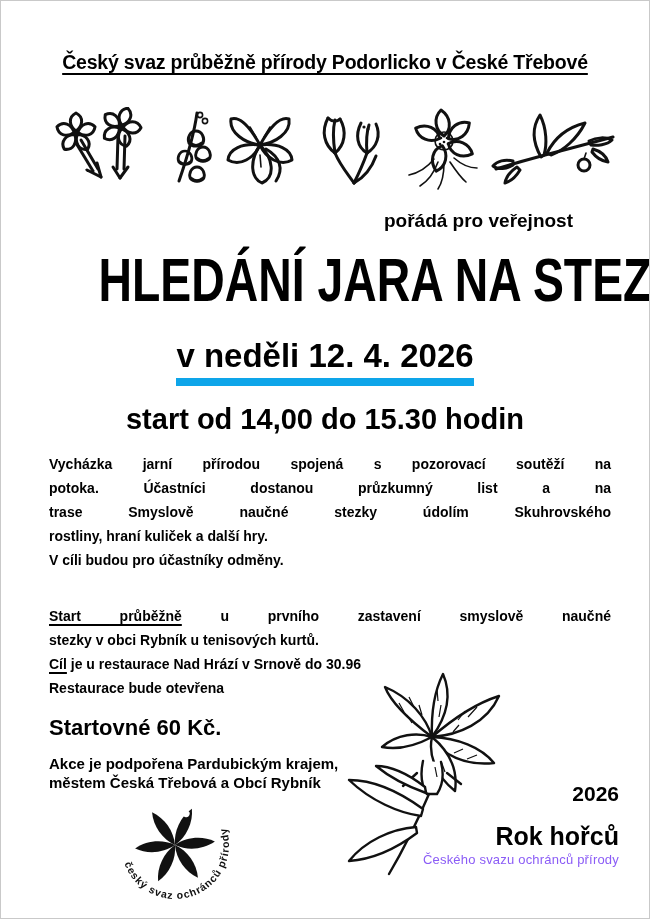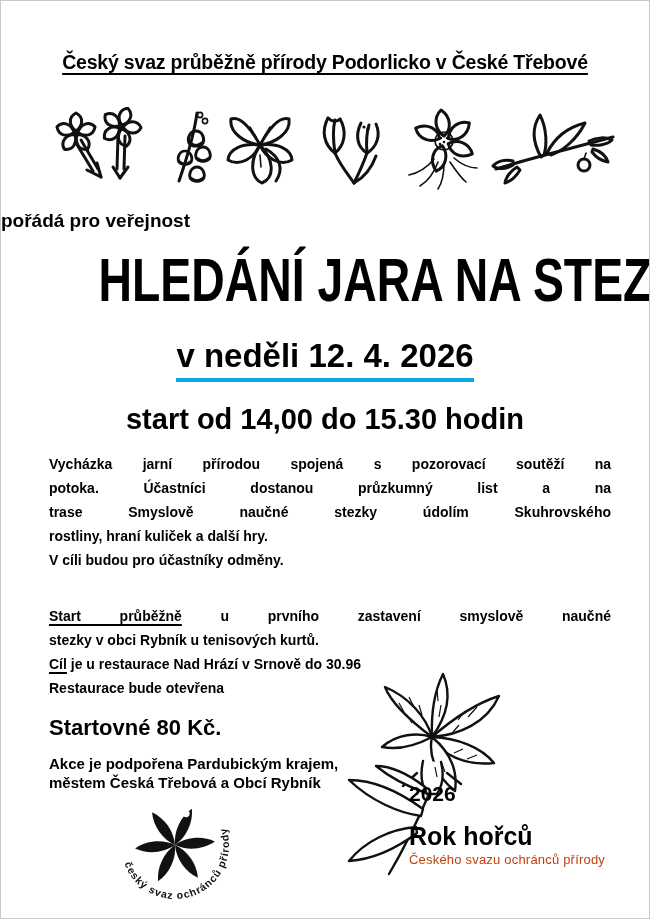--- a/index.html
+++ b/index.html
@@ -27,52 +27,52 @@
   
   .flowers{
     top:103px;left:42px;width:576px;height:90px;
     display:flex;align-items:center;justify-content:space-between;
   }
   .flowers svg{display:block;}
   .ink{stroke:#111;fill:none;stroke-width:3;stroke-linecap:round;stroke-linejoin:round;}
   .ink-thin{stroke:#111;fill:none;stroke-width:1.6;stroke-linecap:round;}
   .ink-fill{fill:#111;stroke:none;}
   
-  .intro{top:209px;left:0;right:76px;text-align:left;font-size:19px;}
+  .intro{top:209px;left:0;right:76px;text-align:right;font-size:19px;}
   .main-title{top:246px;left:0;right:0;text-align:center;height:66px;line-height:66px;white-space:nowrap;}
   .main-title span{
     display:inline-block;
     font-size:61px;font-weight:bold;
     transform:scaleX(0.76);
     transform-origin:50% 50%;
     letter-spacing:0;
   }
   
   .date-line{top:336px;left:0;right:0;text-align:center;font-size:33px;}
-  .date-line span{display:inline-block;border-bottom:4px solid #0ea5e9;padding-bottom:3px;}
+  .date-line span{display:inline-block;border-bottom:8px solid #0ea5e9;padding-bottom:3px;}
   .time-line{top:402px;left:0;right:0;text-align:center;font-size:29px;}
   
   .bodytext{left:48px;width:562px;font-size:14px;line-height:24px;}
   .desc{top:451px;}
   .logi{top:603px;}
   .jline{text-align:justify;text-align-last:justify;}
   .lline{text-align:left;}
   .ul{ text-decoration:underline;text-decoration-thickness:2px;text-underline-offset:3px;}
   .fee{top:714px;left:48px;font-size:22px;}
   .sponsors{top:754px;left:48px;font-size:15px;line-height:18.5px;}
   
   .csop-logo{top:792px;left:92px;width:168px;height:122px;}
   .logo-ring-text{font-size:10.5px;font-weight:bold;letter-spacing:0.9px;fill:#111;}
   
   .gentian-block{top:666px;left:336px;width:306px;height:216px;}
   .gentian-art{position:absolute;left:0;top:0;}
-  .year-badge{position:absolute;left:72px;top:116px;width:210px;text-align:left;line-height:1.08;}
+  .year-badge{position:absolute;left:72px;top:116px;width:210px;text-align:right;line-height:1.08;}
   .badge-year{font-size:21px;font-weight:bold;}
   .badge-title{font-size:25px;font-weight:bold;margin-top:17px;}
-  .badge-sub{font-size:13px;font-weight:normal;color:#c2410c;margin-top:3px;letter-spacing:0.2px;}
+  .badge-sub{font-size:13px;font-weight:normal;color:#8b5cf6;margin-top:3px;letter-spacing:0.2px;}
 </style>
 </head>
 <body>
 
 <div class="page">
 
   <div class="abs org-title">Český svaz průběžně přírody Podorlicko v České Třebové</div>
 
   <div class="abs flowers">
 
@@ -233,21 +233,21 @@
     <div class="jline">
       <span class="ul">Start průběžně</span><span> u prvního zastavení smyslově naučné</span>
     </div>
     <div class="lline">stezky v obci Rybník u tenisových kurtů.</div>
     <div class="lline">
       <span class="ul">Cíl</span><span> je u restaurace Nad Hrází v Srnově do 30.96</span>
     </div>
     <div class="lline">Restaurace bude otevřena</div>
   </div>
 
-  <div class="abs fee">Startovné 80 Kč.</div>
+  <div class="abs fee">Startovné 60 Kč.</div>
 
   <div class="abs sponsors">
     <div>Akce je podpořena Pardubickým krajem,</div>
     <div>městem Česká Třebová a Obcí Rybník</div>
   </div>
 
   <svg class="abs csop-logo" viewBox="0 0 168 122">
     <g transform="rotate(25 82 52)">
       <g class="ink-fill">
         <path transform="translate(82,52) rotate(0)" d="M0,0 C-7,-12 -7,-28 0,-40 C7,-28 7,-12 0,0 Z"></path>

